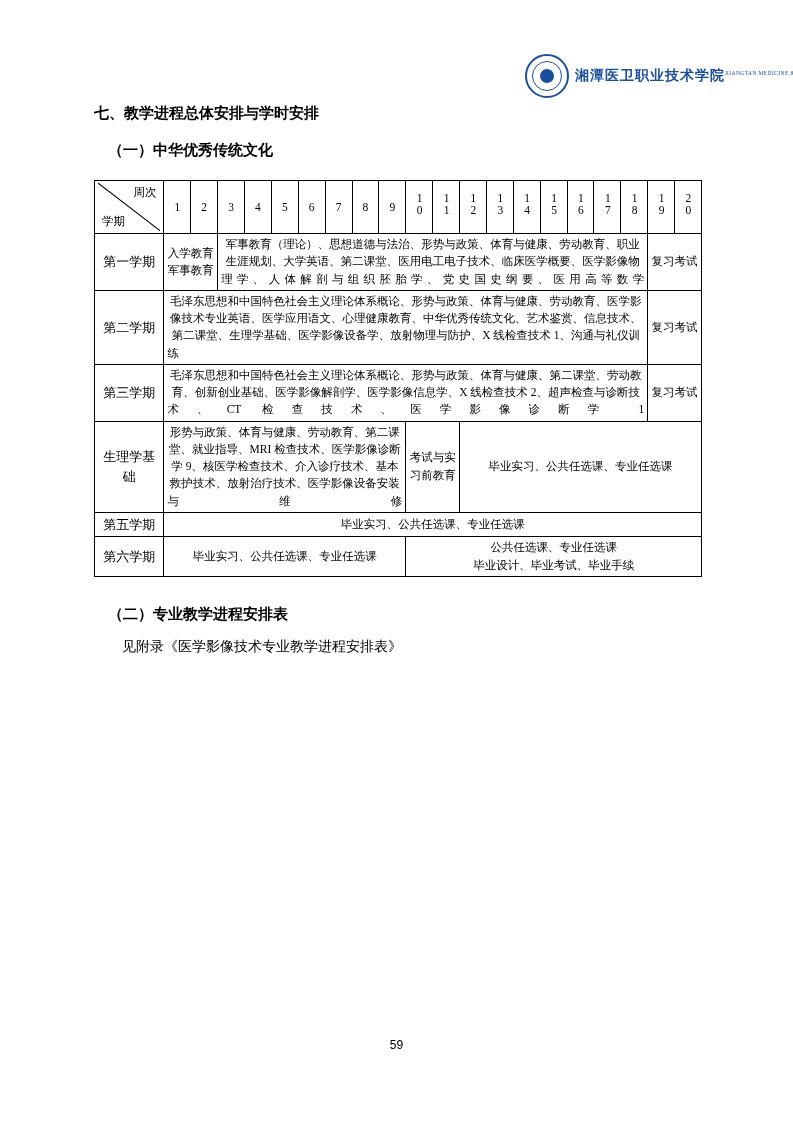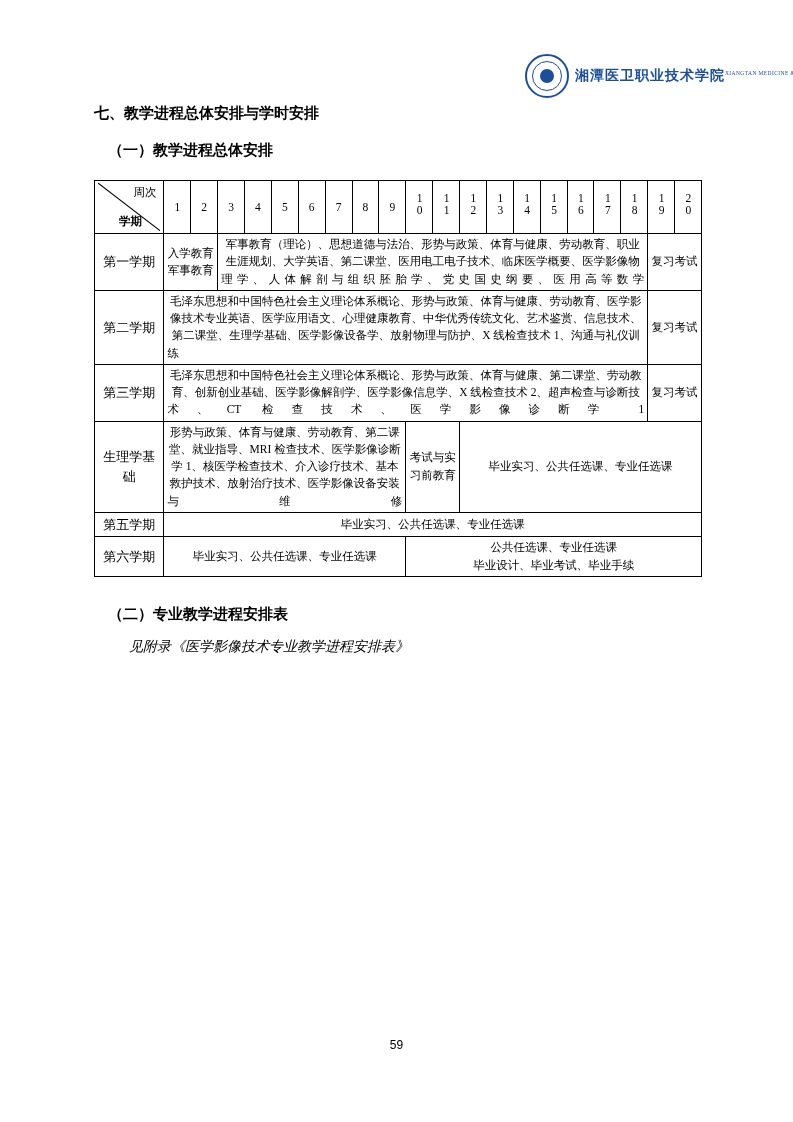--- a/index.html
+++ b/index.html
@@ -135,24 +135,23 @@
     width: 100%; height: 100%;
   }
   .corner-week {
     position: absolute;
     right: 4px;
     top: 1px;
     font-size: 11.5px;
   }
   .corner-term {
     position: absolute;
-    left: 21px;
+    left: 4px;
     bottom: 1px;
     font-size: 11.5px;
-    font-weight: bold;
   }
   td.wk {
     width: 24px;
     font-size: 11.5px;
     padding: 1px 0;
   }
   td.wk .dd {
     line-height: 1.12;
   }
   td.term {
@@ -176,23 +175,22 @@
     line-height: 1.6;
   }
   td.narrow-col {
     width: 36px;
     font-size: 11.5px;
     line-height: 1.4;
   }
 
   .para {
     font-size: 14px;
-    margin: 7px;
+    margin: 0;
     line-height: 1.9;
-    font-style: italic;
   }
   .sub-title2 {
     font-size: 15px;
     font-weight: bold;
     margin: 28px 0 10px 0;
     padding-left: 14px;
     font-family: "Liberation Sans", sans-serif;
   }
   .para-indent {
     padding-left: 28px;
@@ -219,21 +217,21 @@
     <div class="logo-text">
       <div class="logo-cn">湘潭医卫职业技术学院</div>
       <div class="logo-en">XIANGTAN MEDICINE &amp; HEALTH VOCATIONAL COLLEGE</div>
     </div>
   </div>
 
   <div class="content">
 
     <h2 class="section-title">七、教学进程总体安排与学时安排</h2>
 
-    <h3 class="sub-title">（一）教学进程总体安排</h3>
+    <h3 class="sub-title">（一）中华优秀传统文化</h3>
 
 
     <table class="sched">
       <colgroup>
         <col style="width:62px">
         <col style="width:24px">
           <col style="width:24px">
           <col style="width:24px">
           <col style="width:24px">
         <col style="width:24px">
@@ -318,21 +316,21 @@
         </tr>
 
         <tr>
           <td class="term">第三学期</td>
           <td class="body" colspan="18">毛泽东思想和中国特色社会主义理论体系概论、形势与政策、体育与健康、第二课堂、劳动教育、创新创业基础、医学影像解剖学、医学影像信息学、X 线检查技术 2、超声检查与诊断技术、CT 检查技术、医学影像诊断学 1</td>
           <td class="rev" colspan="2">复习考试</td>
         </tr>
 
         <tr>
           <td class="term">生理学基础</td>
-          <td class="body" colspan="9">形势与政策、体育与健康、劳动教育、第二课堂、就业指导、MRI 检查技术、医学影像诊断学 1、核医学检查技术、介入诊疗技术、基本救护技术、放射治疗技术、医学影像设备安装与维修</td>
+          <td class="body" colspan="9">形势与政策、体育与健康、劳动教育、第二课堂、就业指导、MRI 检查技术、医学影像诊断学 9、核医学检查技术、介入诊疗技术、基本救护技术、放射治疗技术、医学影像设备安装与维修</td>
           <td class="narrow-col" colspan="2">考试与实习前教育</td>
           <td class="body body-center" colspan="9">毕业实习、公共任选课、专业任选课</td>
         </tr>
 
         <tr>
           <td class="term">第五学期</td>
           <td class="body body-center" colspan="20">毕业实习、公共任选课、专业任选课</td>
         </tr>
 
         <tr>

